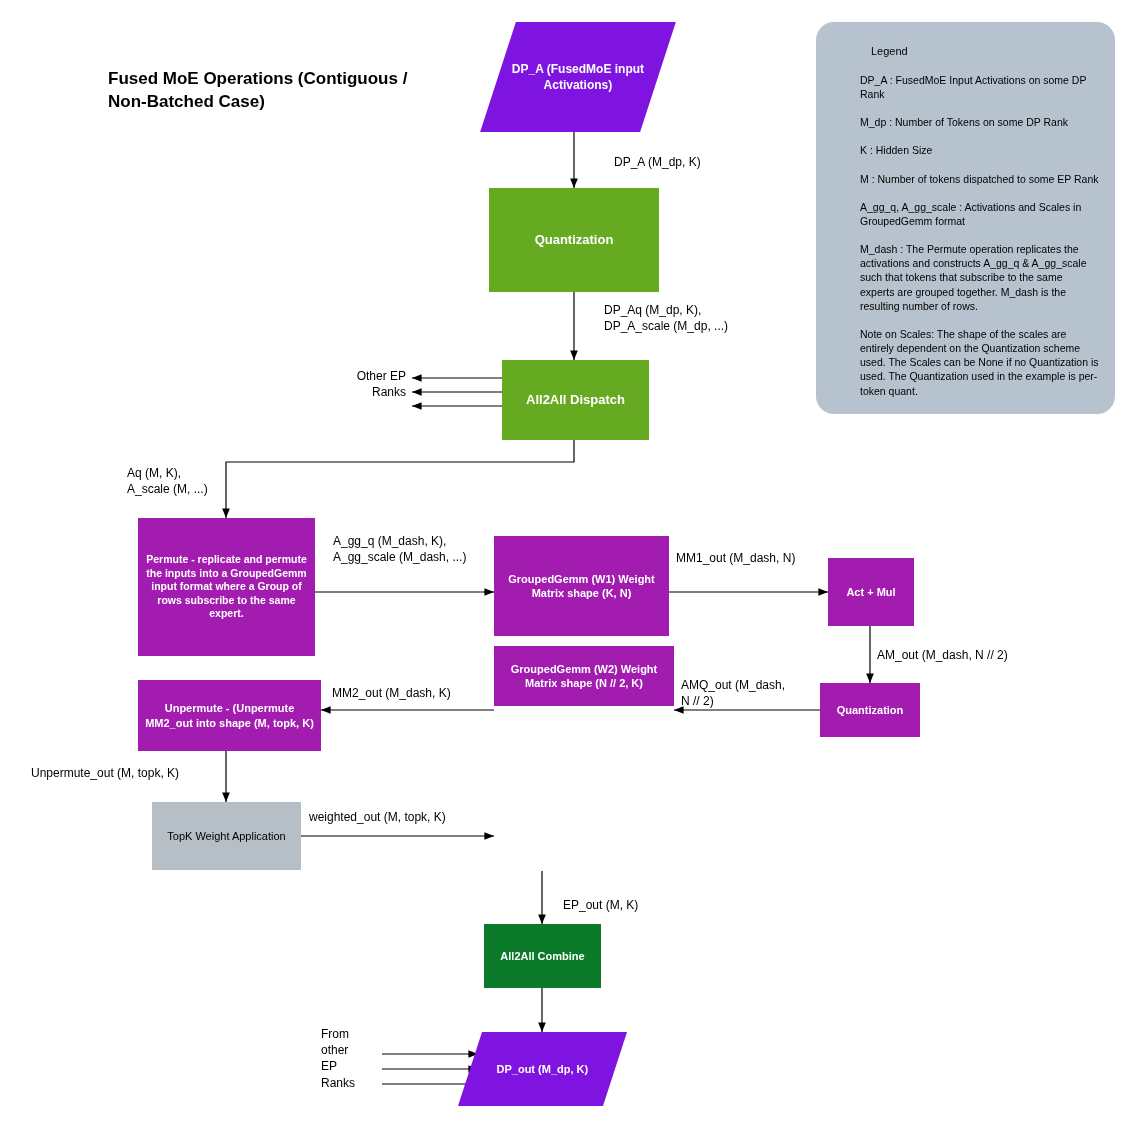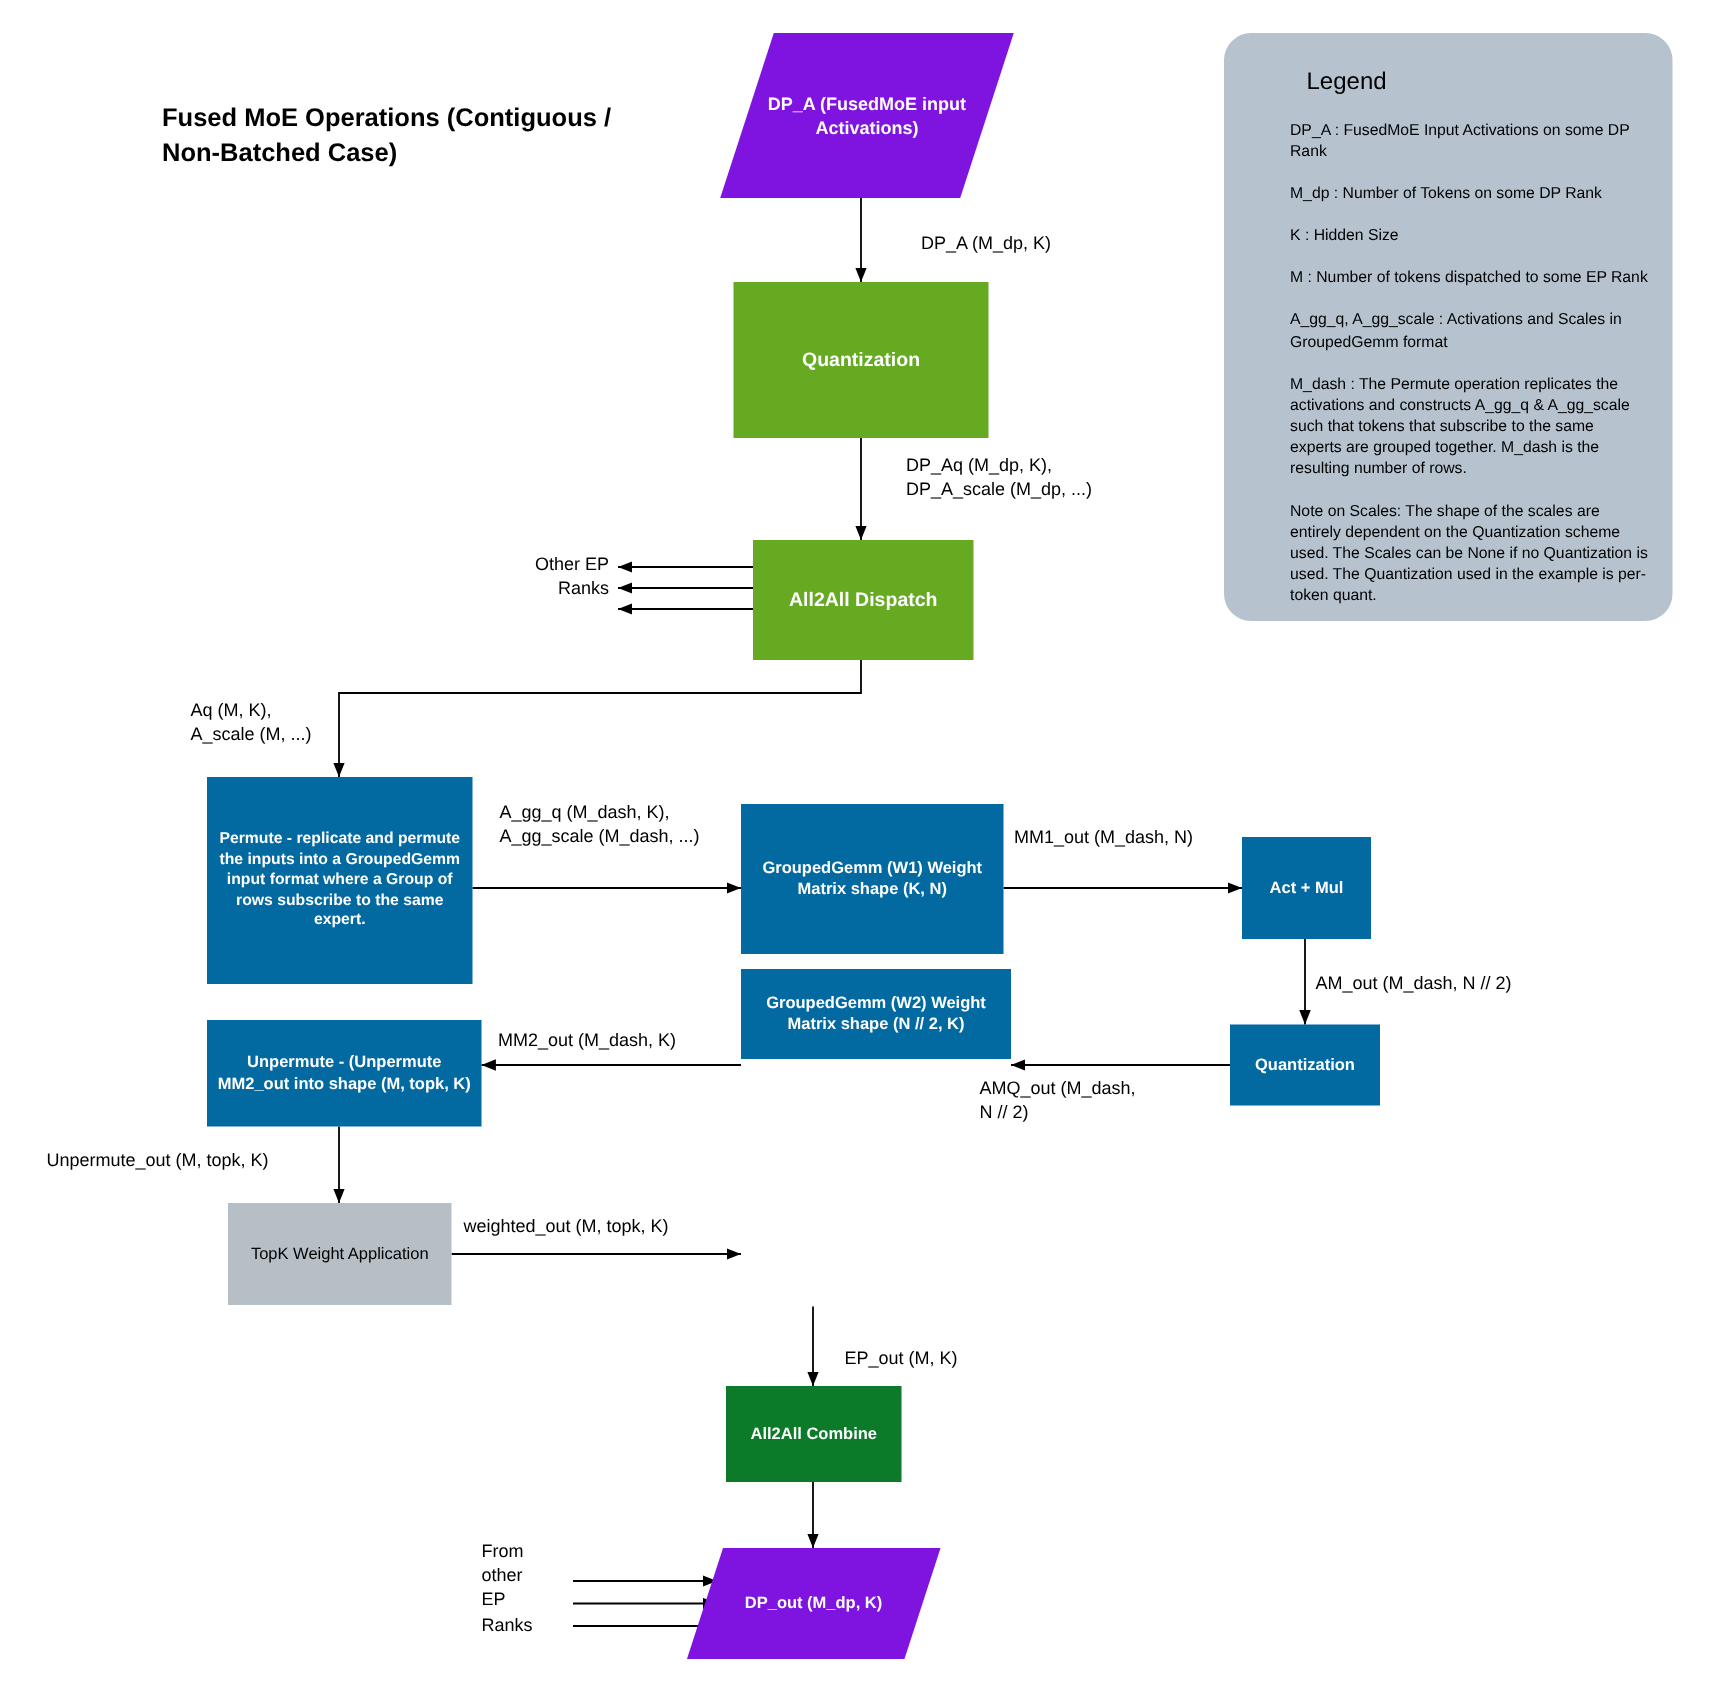--- a/index.html
+++ b/index.html
@@ -37,21 +37,21 @@
     padding: 3px;
   }
   .node .inner { width: 100%; }
   .green {
     background: #66aa22;
     color: #ffffff;
     font-weight: bold;
     font-size: 13px;
   }
   .blue {
-    background: #0369a1;
+    background: #a21caf;
     color: #ffffff;
     font-weight: bold;
     justify-content: flex-end;
   }
   .gray {
     background: #b6bfc6;
     color: #000000;
     font-weight: normal;
     font-size: 11px;
   }
@@ -117,21 +117,21 @@
     height: 392px;
     background: #b6c3cf;
     border-radius: 18px;
     box-sizing: border-box;
     padding: 22px 16px 16px 28px;
     font-size: 10.5px;
     line-height: 1.35;
     color: #000000;
   }
   .legend .lg-title {
-    font-size: 16px;
+    font-size: 11px;
     margin-bottom: 14px;
     padding-left: 27px;
   }
   .legend p {
     margin: 0 0 14px 16px;
   }
   .legend p:last-child { margin-bottom: 0; }
 </style>
 </head>
 <body>
@@ -245,21 +245,21 @@
   <div class="edge-label" style="left:127px; top:466px;">Aq (M, K),
 A_scale (M, ...)</div>
 
   <div class="edge-label" style="left:333px; top:534px;">A_gg_q (M_dash, K),
 A_gg_scale (M_dash, ...)</div>
 
   <div class="edge-label" style="left:676px; top:551px;">MM1_out (M_dash, N)</div>
 
   <div class="edge-label" style="left:877px; top:648px;">AM_out (M_dash, N // 2)</div>
 
-  <div class="edge-label" style="left:653px; top:678px;margin-top:40px;">AMQ_out (M_dash,
+  <div class="edge-label" style="left:681px; top:678px;">AMQ_out (M_dash,
 N // 2)</div>
 
   <div class="edge-label" style="left:332px; top:686px;">MM2_out (M_dash, K)</div>
 
   <div class="edge-label" style="left:31px; top:766px;">Unpermute_out (M, topk, K)</div>
 
   <div class="edge-label" style="left:309px; top:810px;">weighted_out (M, topk, K)</div>
 
   <div class="edge-label" style="left:563px; top:898px;">EP_out (M, K)</div>
 

